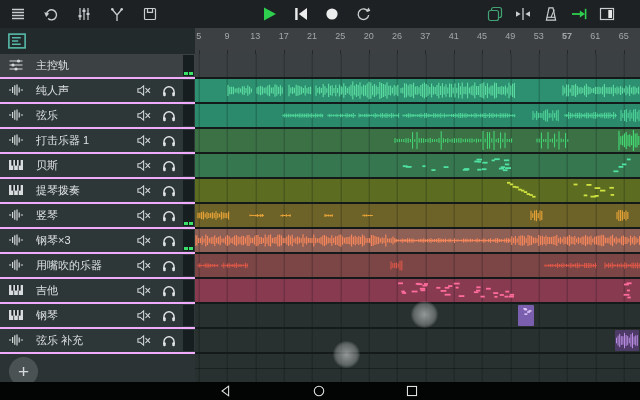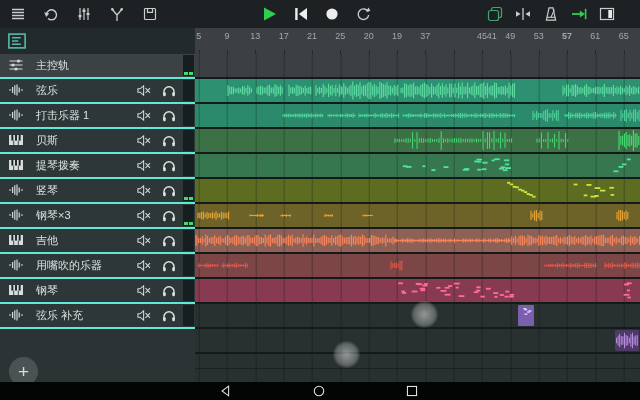--- a/index.html
+++ b/index.html
@@ -11,21 +11,21 @@
   .tbgroup.left{left:10px;gap:17px;}
   .tbgroup.center{left:262px;gap:15px;}
   .tbgroup.right{left:487px;gap:12px;}
   .icon-btn{width:16px;height:16px;padding:0;border:none;background:transparent;cursor:pointer;}
   .icon-btn svg{display:block;width:16px;height:16px;}
   
   .panel-header{position:absolute;left:0;top:28px;width:195px;height:26px;background:#232a2b;border-right:1px solid #11161 7;}
   .panel-header .icon-btn{position:absolute;left:7px;top:3px;width:20px;height:20px;}
   .panel-header .icon-btn svg{width:20px;height:20px;}
   .track-list{position:absolute;left:0;top:54px;width:195px;height:328px;background:#2b3334;}
-  .trow{position:relative;height:23px;border-bottom:2px solid #5eead4;background:#2d3738;padding-left:12px;}
+  .trow{position:relative;height:23px;border-bottom:2px solid #f0abfc;background:#2d3738;padding-left:12px;}
   .trow.master{background:#3c4143;}
   .ticon{position:absolute;left:8px;top:3px;width:16px;height:16px;}
   .ticon svg{display:block;width:16px;height:16px;}
   .tlabel{position:absolute;left:36px;top:0;line-height:23px;font-size:11px;color:#dfe2e3;white-space:nowrap;}
   .rowbtn{position:absolute;top:3px;width:18px;height:17px;padding:0;border:none;background:transparent;cursor:pointer;}
   .rowbtn svg{display:block;width:16px;height:15px;margin:0 auto;}
   .rowbtn.mute{left:135px;}
   .rowbtn.solo{left:160px;}
   .meter{position:absolute;right:1px;top:1px;width:11px;height:21px;background:#161e20;}
   .mdot{position:absolute;bottom:1px;width:4px;background:#3be26a;}
@@ -137,25 +137,25 @@
       <span class="ruler-num" style="left: 60.36px;">13</span>
       <div class="rtick" style="left: 60.36px;"></div>
       <span class="ruler-num" style="left: 88.69px;">17</span>
       <div class="rtick" style="left: 88.69px;"></div>
       <span class="ruler-num" style="left: 117.02px;">21</span>
       <div class="rtick" style="left: 117.02px;"></div>
       <span class="ruler-num" style="left: 145.35px;">25</span>
       <div class="rtick" style="left: 145.35px;"></div>
       <span class="ruler-num" style="left: 173.68px;">20</span>
       <div class="rtick" style="left: 173.68px;"></div>
-      <span class="ruler-num" style="left: 202.01px;">19</span>
+      <span class="ruler-num" style="left: 202.01px;">26</span>
       <div class="rtick" style="left: 202.01px;"></div>
       <span class="ruler-num" style="left: 230.34px;">37</span>
       <div class="rtick" style="left: 230.34px;"></div>
-      <span class="ruler-num" style="left: 258.67px; margin-left: 38px;">41</span>
+      <span class="ruler-num" style="left: 258.67px;">41</span>
       <div class="rtick" style="left: 258.67px;"></div>
       <span class="ruler-num" style="left: 287px;">45</span>
       <div class="rtick" style="left: 287px;"></div>
       <span class="ruler-num" style="left: 315.33px; text-align: right;">49</span>
       <div class="rtick" style="left: 315.33px;"></div>
       <span class="ruler-num" style="left: 343.66px;">53</span>
       <div class="rtick" style="left: 343.66px;"></div>
       <span class="ruler-num" style="left: 371.99px; font-weight: bold;">57</span>
       <div class="rtick" style="left: 371.99px;"></div>
       <span class="ruler-num" style="left: 400.32px;">61</span>
@@ -180,20 +180,39 @@
           <div class="mdot r" style="height: 3px;"></div>
         </div>
       </div>
       <div class="trow">
         <span class="ticon">
           <svg viewBox="0 0 16 16">
             <path d="M1 8h2.2M12.8 8H15" stroke="#d4d8d9" stroke-width="1.1"></path>
             <path d="M4.6 5v6M6.8 3.2v9.6M9 2.4v11.2M11.2 5.4v5.2" stroke="#d4d8d9" stroke-width="1.2"></path>
           </svg>
         </span>
+        <span class="tlabel">纯人声</span>
+        <button class="rowbtn mute"><span><svg viewBox="0 0 16 16">
+              <path d="M1.5 6.2h2.3L7.6 3v10L3.8 9.8H1.5z" stroke="#d6dadb" fill="none" stroke-width="1.1"></path>
+              <path d="M9.6 5.4l4.8 5.2M14.4 5.4l-4.8 5.2" stroke="#d6dadb" stroke-width="1.1" fill="none"></path>
+            </svg></span></button>
+        <button class="rowbtn solo"><span><svg viewBox="0 0 16 16">
+              <path d="M2.6 12V9.4a5.4 5.4 0 0 1 10.8 0V12" stroke="#e2e5e6" fill="none" stroke-width="1.5"></path>
+              <rect x="1.8" y="9.8" width="2.7" height="4.4" rx="1.1" fill="#e2e5e6"></rect>
+              <rect x="11.5" y="9.8" width="2.7" height="4.4" rx="1.1" fill="#e2e5e6"></rect>
+            </svg></span></button>
+        <div class="meter"></div>
+      </div>
+      <div class="trow">
+        <span class="ticon">
+          <svg viewBox="0 0 16 16">
+            <path d="M1 8h2.2M12.8 8H15" stroke="#d4d8d9" stroke-width="1.1"></path>
+            <path d="M4.6 5v6M6.8 3.2v9.6M9 2.4v11.2M11.2 5.4v5.2" stroke="#d4d8d9" stroke-width="1.2"></path>
+          </svg>
+        </span>
         <span class="tlabel">弦乐</span>
         <button class="rowbtn mute"><span><svg viewBox="0 0 16 16">
               <path d="M1.5 6.2h2.3L7.6 3v10L3.8 9.8H1.5z" stroke="#d6dadb" fill="none" stroke-width="1.1"></path>
               <path d="M9.6 5.4l4.8 5.2M14.4 5.4l-4.8 5.2" stroke="#d6dadb" stroke-width="1.1" fill="none"></path>
             </svg></span></button>
         <button class="rowbtn solo"><span><svg viewBox="0 0 16 16">
               <path d="M2.6 12V9.4a5.4 5.4 0 0 1 10.8 0V12" stroke="#e2e5e6" fill="none" stroke-width="1.5"></path>
               <rect x="1.8" y="9.8" width="2.7" height="4.4" rx="1.1" fill="#e2e5e6"></rect>
               <rect x="11.5" y="9.8" width="2.7" height="4.4" rx="1.1" fill="#e2e5e6"></rect>
             </svg></span></button>
@@ -302,47 +321,47 @@
               <rect x="11.5" y="9.8" width="2.7" height="4.4" rx="1.1" fill="#e2e5e6"></rect>
             </svg></span></button>
         <div class="meter">
           <div class="mdot l" style="height: 3px;"></div>
           <div class="mdot r" style="height: 3px;"></div>
         </div>
       </div>
       <div class="trow">
         <span class="ticon">
           <svg viewBox="0 0 16 16">
+            <path d="M1 8h2.2M12.8 8H15" stroke="#d4d8d9" stroke-width="1.1"></path>
+            <path d="M4.6 5v6M6.8 3.2v9.6M9 2.4v11.2M11.2 5.4v5.2" stroke="#d4d8d9" stroke-width="1.2"></path>
+          </svg>
+        </span>
+        <span class="tlabel">用嘴吹的乐器</span>
+        <button class="rowbtn mute"><span><svg viewBox="0 0 16 16">
+              <path d="M1.5 6.2h2.3L7.6 3v10L3.8 9.8H1.5z" stroke="#d6dadb" fill="none" stroke-width="1.1"></path>
+              <path d="M9.6 5.4l4.8 5.2M14.4 5.4l-4.8 5.2" stroke="#d6dadb" stroke-width="1.1" fill="none"></path>
+            </svg></span></button>
+        <button class="rowbtn solo"><span><svg viewBox="0 0 16 16">
+              <path d="M2.6 12V9.4a5.4 5.4 0 0 1 10.8 0V12" stroke="#e2e5e6" fill="none" stroke-width="1.5"></path>
+              <rect x="1.8" y="9.8" width="2.7" height="4.4" rx="1.1" fill="#e2e5e6"></rect>
+              <rect x="11.5" y="9.8" width="2.7" height="4.4" rx="1.1" fill="#e2e5e6"></rect>
+            </svg></span></button>
+        <div class="meter"></div>
+      </div>
+      <div class="trow">
+        <span class="ticon">
+          <svg viewBox="0 0 16 16">
             <rect x="1" y="3" width="14" height="10" fill="#d8dcdd"></rect>
             <rect x="3.4" y="3" width="1.9" height="5.6" fill="#1c2224"></rect>
             <rect x="7.05" y="3" width="1.9" height="5.6" fill="#1c2224"></rect>
             <rect x="10.7" y="3" width="1.9" height="5.6" fill="#1c2224"></rect>
             <path d="M5.7 8.6v4.4M10.3 8.6v4.4" stroke="#1c2224" stroke-width="0.8"></path>
           </svg>
         </span>
         <span class="tlabel">吉他</span>
-        <button class="rowbtn mute"><span><svg viewBox="0 0 16 16">
-              <path d="M1.5 6.2h2.3L7.6 3v10L3.8 9.8H1.5z" stroke="#d6dadb" fill="none" stroke-width="1.1"></path>
-              <path d="M9.6 5.4l4.8 5.2M14.4 5.4l-4.8 5.2" stroke="#d6dadb" stroke-width="1.1" fill="none"></path>
-            </svg></span></button>
-        <button class="rowbtn solo"><span><svg viewBox="0 0 16 16">
-              <path d="M2.6 12V9.4a5.4 5.4 0 0 1 10.8 0V12" stroke="#e2e5e6" fill="none" stroke-width="1.5"></path>
-              <rect x="1.8" y="9.8" width="2.7" height="4.4" rx="1.1" fill="#e2e5e6"></rect>
-              <rect x="11.5" y="9.8" width="2.7" height="4.4" rx="1.1" fill="#e2e5e6"></rect>
-            </svg></span></button>
-        <div class="meter"></div>
-      </div>
-      <div class="trow">
-        <span class="ticon">
-          <svg viewBox="0 0 16 16">
-            <path d="M1 8h2.2M12.8 8H15" stroke="#d4d8d9" stroke-width="1.1"></path>
-            <path d="M4.6 5v6M6.8 3.2v9.6M9 2.4v11.2M11.2 5.4v5.2" stroke="#d4d8d9" stroke-width="1.2"></path>
-          </svg>
-        </span>
-        <span class="tlabel">用嘴吹的乐器</span>
         <button class="rowbtn mute"><span><svg viewBox="0 0 16 16">
               <path d="M1.5 6.2h2.3L7.6 3v10L3.8 9.8H1.5z" stroke="#d6dadb" fill="none" stroke-width="1.1"></path>
               <path d="M9.6 5.4l4.8 5.2M14.4 5.4l-4.8 5.2" stroke="#d6dadb" stroke-width="1.1" fill="none"></path>
             </svg></span></button>
         <button class="rowbtn solo"><span><svg viewBox="0 0 16 16">
               <path d="M2.6 12V9.4a5.4 5.4 0 0 1 10.8 0V12" stroke="#e2e5e6" fill="none" stroke-width="1.5"></path>
               <rect x="1.8" y="9.8" width="2.7" height="4.4" rx="1.1" fill="#e2e5e6"></rect>
               <rect x="11.5" y="9.8" width="2.7" height="4.4" rx="1.1" fill="#e2e5e6"></rect>
             </svg></span></button>
         <div class="meter"></div>

